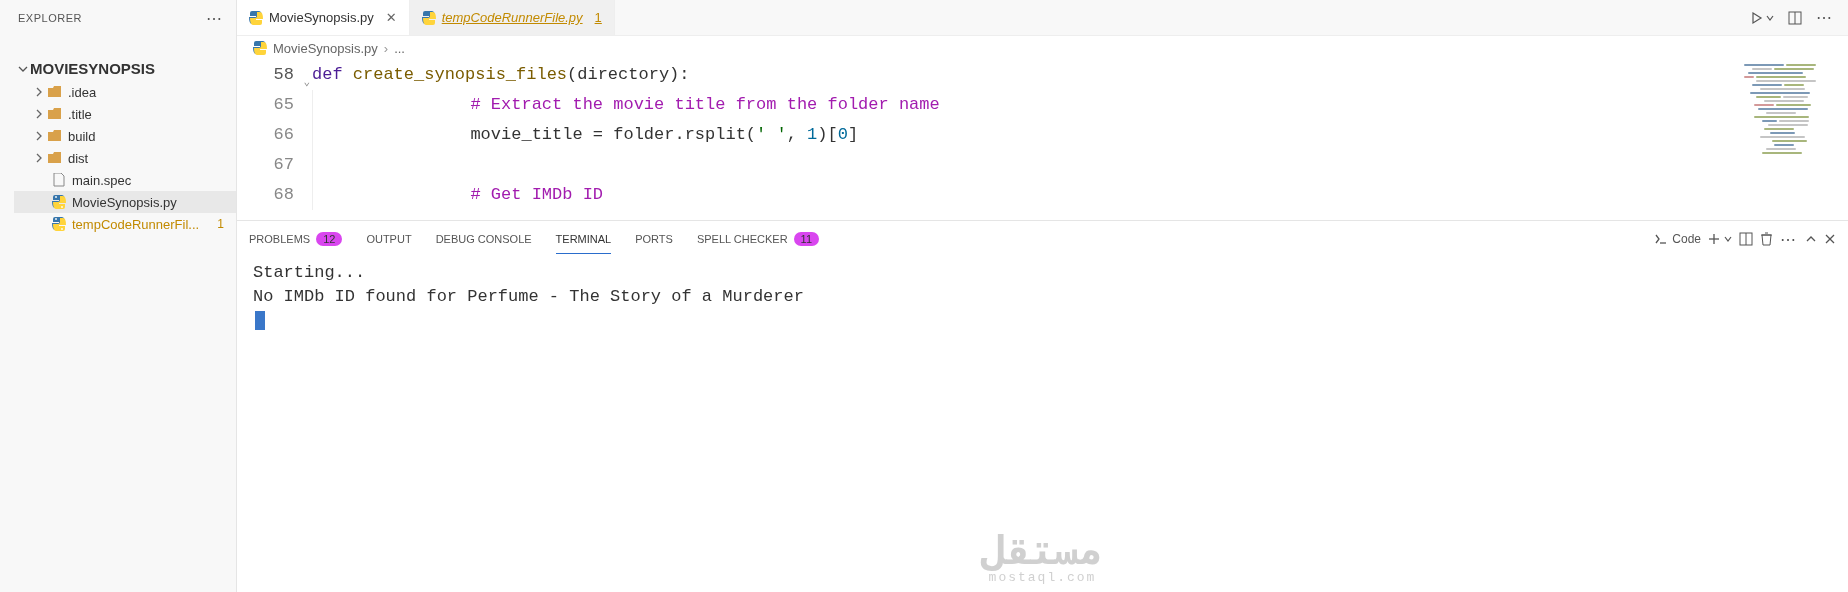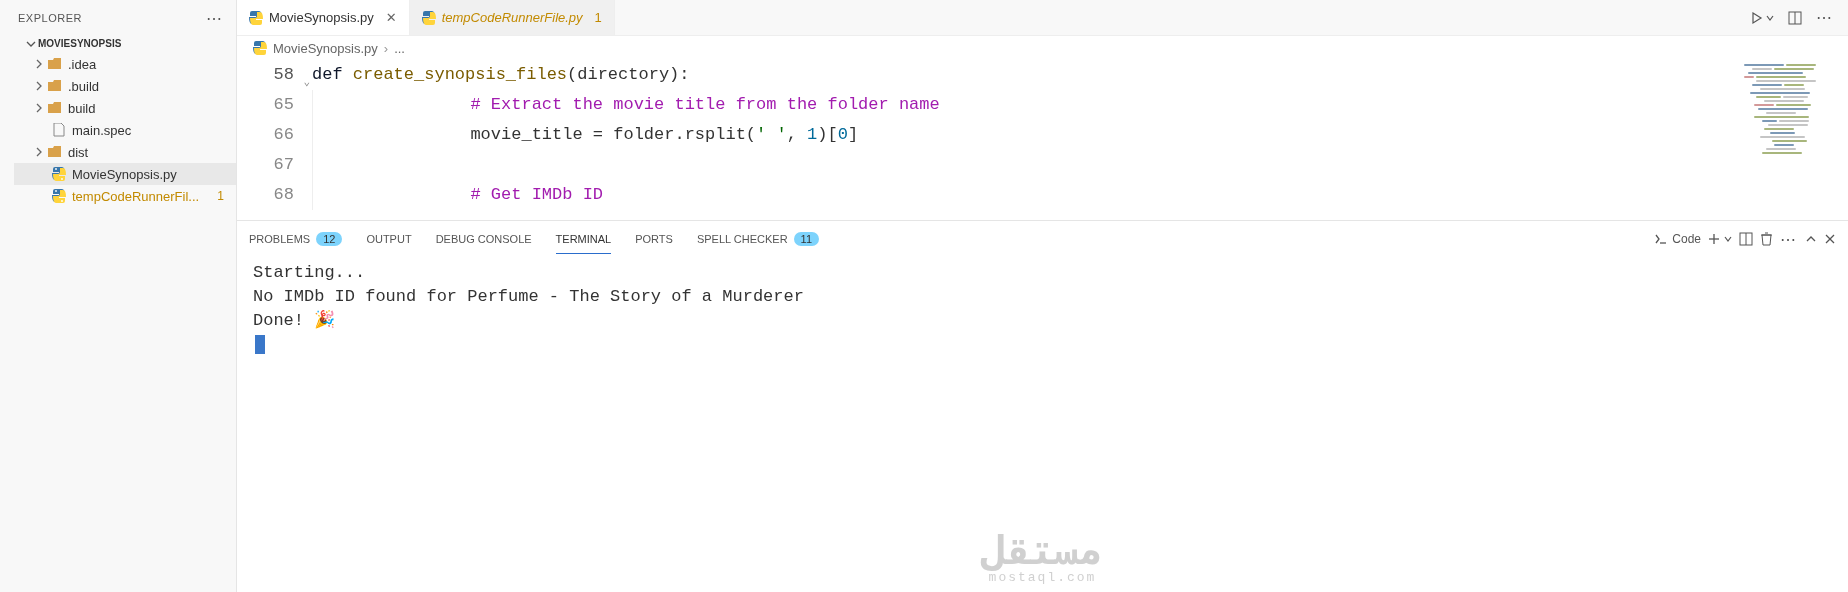--- a/index.html
+++ b/index.html
@@ -29,23 +29,24 @@
     padding: 0 12px 0 18px;
     font-size: 11px;
     letter-spacing: 0.5px;
     color: #555;
   }
   .sidebar-header .title { flex: 1; }
   .sidebar-more { color: #555; font-size: 16px; letter-spacing: 2px; cursor: pointer; }
   .project-row {
     display: flex;
     align-items: center;
-    padding: 2px 24px;
+    padding: 2px 16px;
     font-weight: 700;
-    font-size: 10px;
+    font-size: 15px;
+    margin-top: 22px;
   }
   .project-row .chev { width: 14px; display:inline-flex; justify-content:center; }
   .tree { padding-top: 2px; margin-left: 14px; }
   .tree-item {
     display: flex;
     align-items: center;
     height: 22px;
     padding: 0 8px 0 18px;
     cursor: pointer;
   }
@@ -130,21 +131,21 @@
     width: 75px;
     text-align: right;
     color: #888;
     padding-right: 18px;
     position: relative;
   }
   .gutter.sticky { color: #555; }
   .fold { position:absolute; right:2px; top:7px; color:#888; font-size:11px;}
   .indent-guide { border-left: 1px solid #eee; width: 36px; height:30px; flex:0 0 36px;}
   .code { white-space: pre; }
-  .kw { color: #0f172a; }
+  .kw { color: #4c1d95; }
   .fn { color: #7a5c00; }
   .cm { color: #a21caf; }
   .str { color: #006400; }
   .num { color: #006a9a; }
 
   .minimap {
     position: absolute;
     right: 0;
     top: 0;
     width: 110px;
@@ -172,21 +173,21 @@
     display: flex;
     align-items: center;
     padding: 0 12px;
     gap: 24px;
     font-size: 11px;
     color: #555;
   }
   .panel-tab { display:flex; align-items:center; gap:6px; cursor:pointer; padding: 8px 0; justify-content: flex-end;}
   .panel-tab.active { color: #333; border-bottom: 1px solid #2a6dcc; }
   .panel-tab .count {
-    background: #7dd3fc;
+    background: #d946ef;
     border-radius: 9px;
     padding: 1px 7px;
     font-size: 11px;
     color: #333;
   }
   .panel-right {
     margin-left: auto;
     display: flex;
     align-items: center;
     gap: 7px;
@@ -265,55 +266,55 @@
       <span class="chev">
           <svg width="10" height="10" viewBox="0 0 10 10">
             <path d="M3 1 L7 5 L3 9" fill="none" stroke="#666" stroke-width="1.3"></path>
           </svg>
         </span>
       <span class="icon">
           <svg width="14" height="12" viewBox="0 0 14 12">
             <path d="M0 2 L5 2 L6 0 L13 0 L13 11 L0 11 Z" fill="#d9a14a"></path>
           </svg>
         </span>
-      <span class="label">.build</span>
+      <span class="label">.title</span>
     </div>
     <div class="tree-item">
       <span class="chev">
           <svg width="10" height="10" viewBox="0 0 10 10">
             <path d="M3 1 L7 5 L3 9" fill="none" stroke="#666" stroke-width="1.3"></path>
           </svg>
         </span>
       <span class="icon">
           <svg width="14" height="12" viewBox="0 0 14 12">
             <path d="M0 2 L5 2 L6 0 L13 0 L13 11 L0 11 Z" fill="#d9a14a"></path>
           </svg>
         </span>
       <span class="label">build</span>
     </div>
-    <div class="tree-item file">
-      <span class="icon">
-          <svg width="12" height="14" viewBox="0 0 12 14">
-            <path d="M1 0 L8 0 L11 3 L11 13 L1 13 Z" fill="none" stroke="#888" stroke-width="1"></path>
-          </svg>
-        </span>
-      <span class="label">main.spec</span>
-    </div>
     <div class="tree-item">
       <span class="chev">
           <svg width="10" height="10" viewBox="0 0 10 10">
             <path d="M3 1 L7 5 L3 9" fill="none" stroke="#666" stroke-width="1.3"></path>
           </svg>
         </span>
       <span class="icon">
           <svg width="14" height="12" viewBox="0 0 14 12">
             <path d="M0 2 L5 2 L6 0 L13 0 L13 11 L0 11 Z" fill="#d9a14a"></path>
           </svg>
         </span>
       <span class="label">dist</span>
+    </div>
+    <div class="tree-item file">
+      <span class="icon">
+          <svg width="12" height="14" viewBox="0 0 12 14">
+            <path d="M1 0 L8 0 L11 3 L11 13 L1 13 Z" fill="none" stroke="#888" stroke-width="1"></path>
+          </svg>
+        </span>
+      <span class="label">main.spec</span>
     </div>
     <div class="tree-item file active">
       <span class="icon">
           <svg width="14" height="14" viewBox="0 0 14 14">
             <path d="M3 0 Q1 0 1 2 L1 5 L7 5 L7 6 L0 6 Q0 13 3 13 L6 13 L6 9 Q6 7 8 7 L13 7 Q13 0 10 0 Z" fill="#3776ab"></path>
             <circle cx="4" cy="2" r="0.9" fill="#fff"></circle>
             <path d="M11 14 Q13 14 13 12 L13 9 L7 9 L7 8 L14 8 Q14 1 11 1 L8 1 L8 5 Q8 7 6 7 L1 7 Q1 14 4 14 Z" fill="#ffd43b"></path>
             <circle cx="10" cy="12" r="0.9" fill="#fff"></circle>
           </svg>
         </span>
@@ -340,21 +341,21 @@
     <div class="tab active">
       <span>
           <svg width="14" height="14" viewBox="0 0 14 14">
             <path d="M3 0 Q1 0 1 2 L1 5 L7 5 L7 6 L0 6 Q0 13 3 13 L6 13 L6 9 Q6 7 8 7 L13 7 Q13 0 10 0 Z" fill="#3776ab"></path>
             <path d="M11 14 Q13 14 13 12 L13 9 L7 9 L7 8 L14 8 Q14 1 11 1 L8 1 L8 5 Q8 7 6 7 L1 7 Q1 14 4 14 Z" fill="#ffd43b"></path>
           </svg>
         </span>
       <span>MovieSynopsis.py</span>
       <span class="close">✕</span>
     </div>
-    <div class="tab" style="color:#c28a00;">
+    <div class="tab" style="color:#c28a00;text-decoration:underline;">
       <span>
           <svg width="14" height="14" viewBox="0 0 14 14">
             <path d="M3 0 Q1 0 1 2 L1 5 L7 5 L7 6 L0 6 Q0 13 3 13 L6 13 L6 9 Q6 7 8 7 L13 7 Q13 0 10 0 Z" fill="#3776ab"></path>
             <path d="M11 14 Q13 14 13 12 L13 9 L7 9 L7 8 L14 8 Q14 1 11 1 L8 1 L8 5 Q8 7 6 7 L1 7 Q1 14 4 14 Z" fill="#ffd43b"></path>
           </svg>
         </span>
       <span>tempCodeRunnerFile.py</span>
       <span class="dirty">1</span>
     </div>
     <div class="tab-actions">
@@ -559,21 +560,20 @@
               <line x1="2" y1="2" x2="10" y2="10" stroke="#555" stroke-width="1.3"></line>
               <line x1="10" y1="2" x2="2" y2="10" stroke="#555" stroke-width="1.3"></line>
             </svg>
         </span>
       </div>
     </div>
 
     <div class="terminal">
       <div>Starting...</div>
       <div>No IMDb ID found for Perfume - The Story of a Murderer</div>
-      <div>Done! 🎉</div>
       <div>
         <span class="cursor"></span>
       </div>
 
       <div class="watermark">
         <span>مستقل</span>
         <span class="sub">mostaql.com</span>
       </div>
     </div>
   </div>

